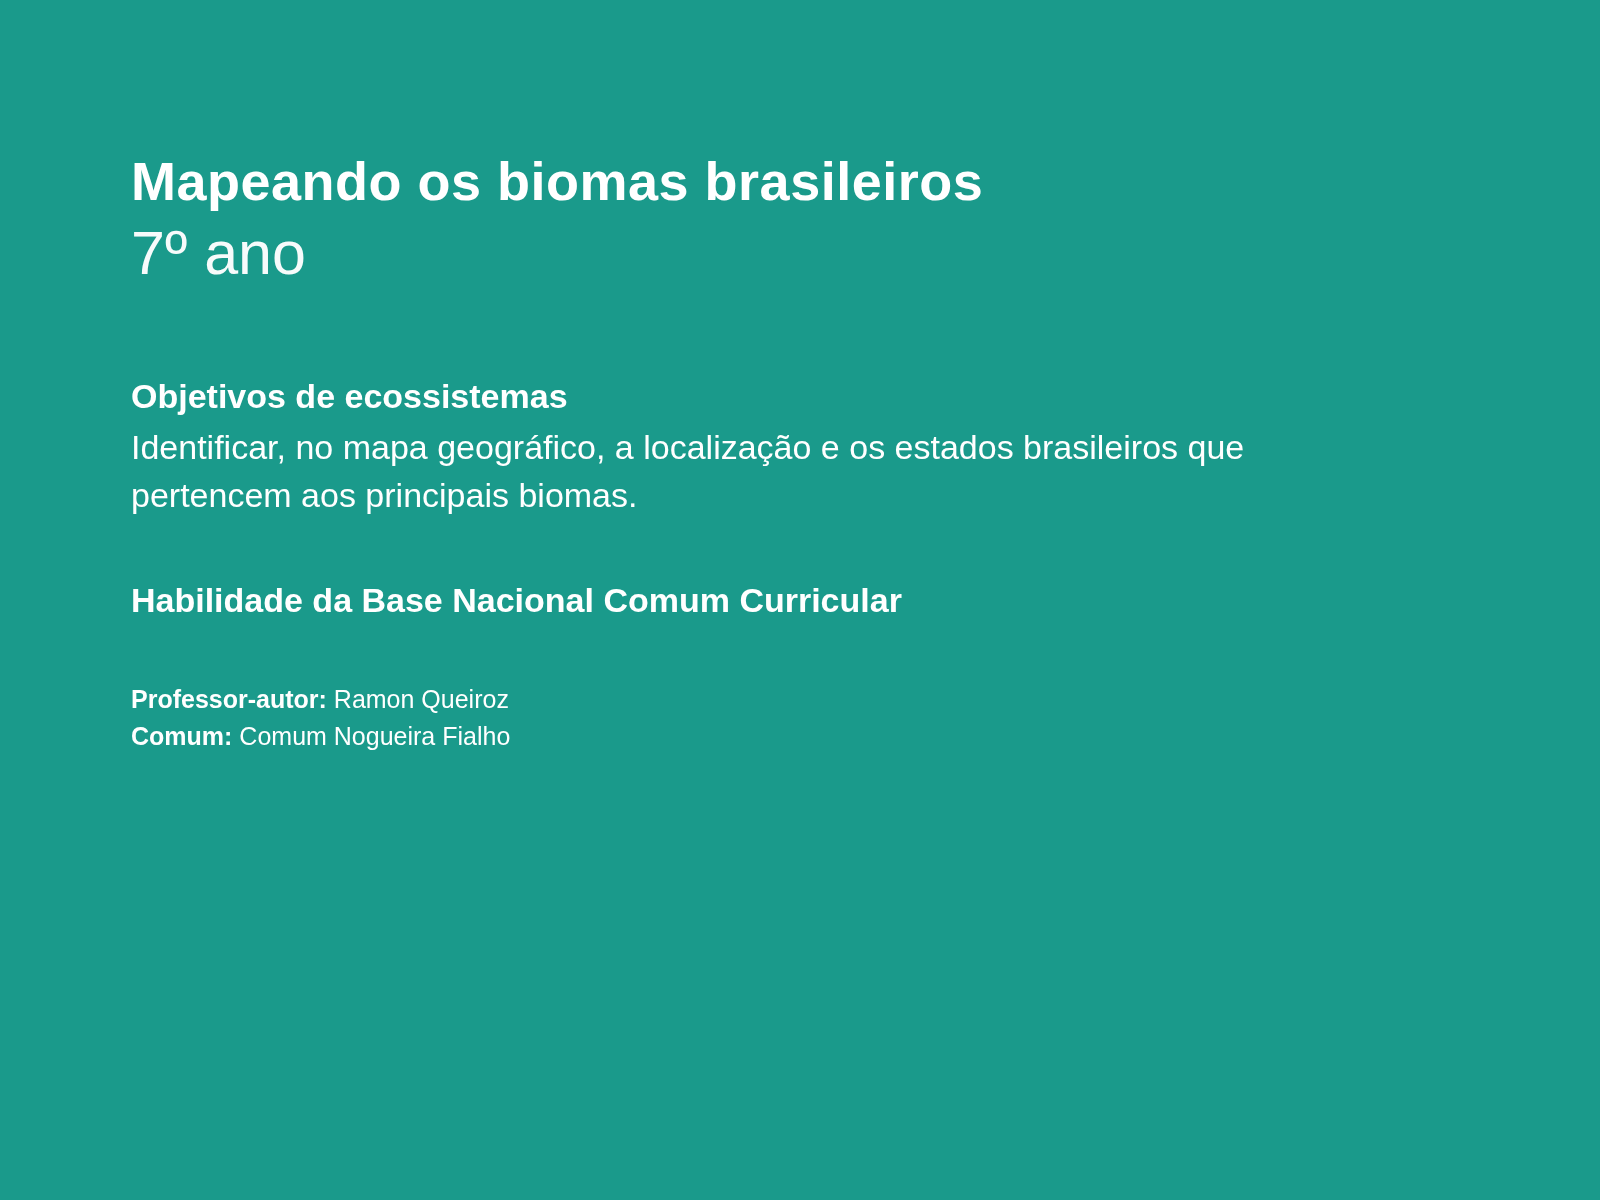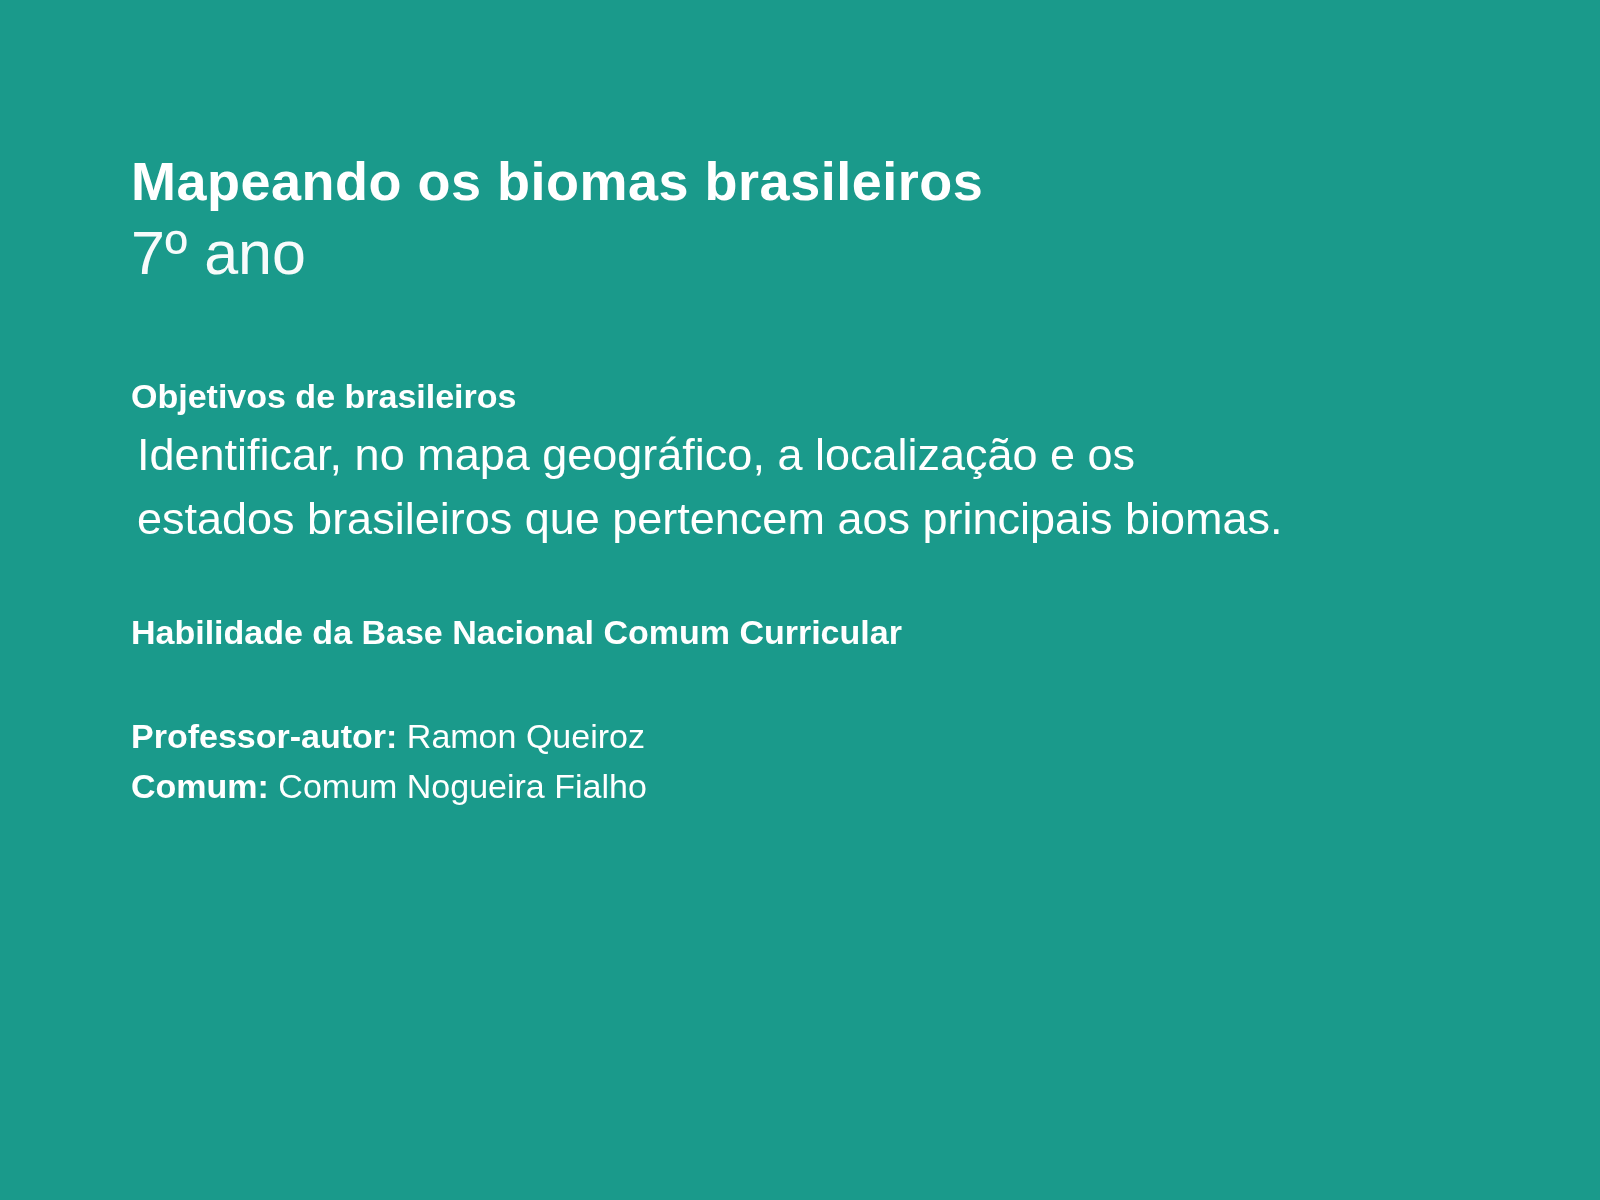--- a/index.html
+++ b/index.html
@@ -37,50 +37,50 @@
     opacity: 0.97;
   }
   .section-1 { margin-top: 85px; }
   .section-heading {
     font-size: 34px;
     font-weight: 700;
     line-height: 1.4;
     margin: 0;
   }
   .section-body {
-    font-size: 45px;
+    font-size: 34px;
     font-weight: 300;
     line-height: 1.42;
-    margin: 2px 0 0 6px;
+    margin: 2px 0 0 0;
     max-width: 1330px;
   }
   .section-2 { margin-top: 58px; }
   .section-2 .section-body {
     margin-top: 50px;
   }
   .credits {
     margin-top: 56px;
-    font-size: 34px;
+    font-size: 25px;
     line-height: 1.47;
   }
   .credit-line { margin: 0; }
   .credit-label { font-weight: 700; }
   .credit-value { font-weight: 300; }
 </style>
 </head>
 <body style="background: rgb(26, 154, 139); color: rgb(255, 255, 255);">
 
 <div class="slide">
 
   <h1 class="title">Mapeando os biomas brasileiros</h1>
 
   <div class="subtitle">7º ano</div>
 
   <div class="section section-1">
-    <h2 class="section-heading">Objetivos de brasileiros</h2>
+    <h2 class="section-heading">Objetivos de ecossistemas</h2>
     <p class="section-body">Identificar, no mapa geográfico, a localização e os estados brasileiros que pertencem aos principais biomas.</p>
   </div>
 
   <div class="section section-2">
     <h2 class="section-heading">Habilidade da Base Nacional Comum Curricular</h2>
   </div>
 
   <div class="credits">
     <p class="credit-line">
       <span class="credit-label">Professor-autor:</span>

